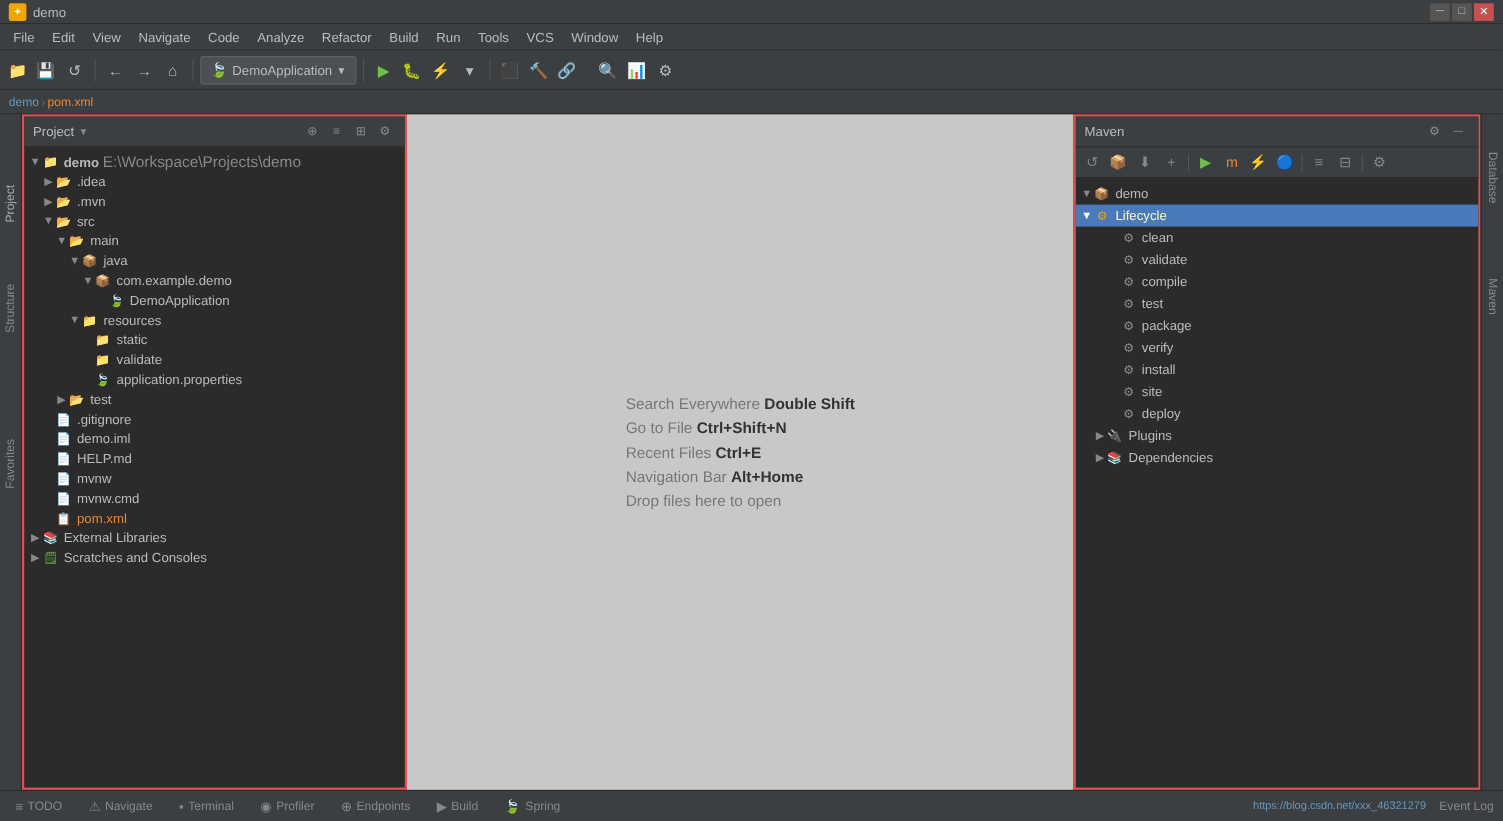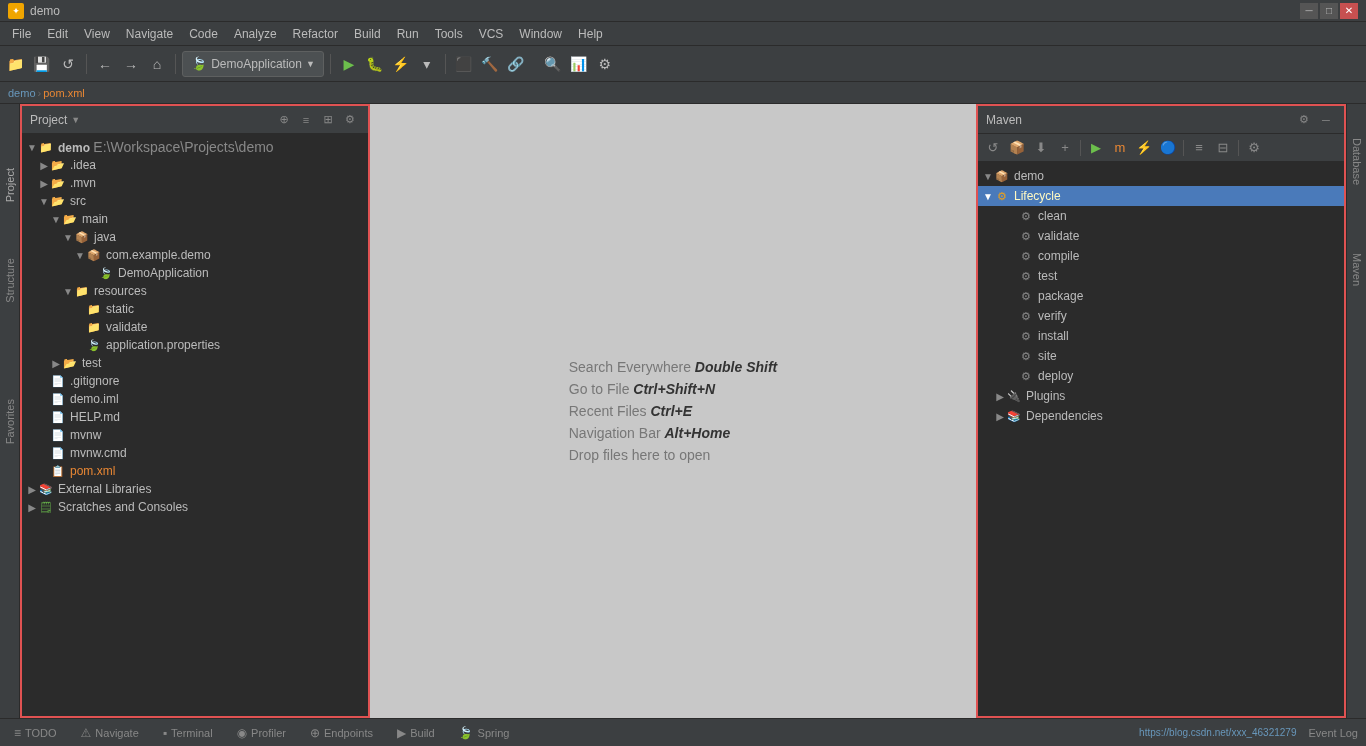--- a/index.html
+++ b/index.html
@@ -47,21 +47,21 @@
     .git-icon { color: #888; }
     .iml-icon { color: #888; }
     .md-icon { color: #888; }
     .xml-icon { color: #e88734; }
     .ext-lib-icon { color: #8888cc; }
 
     
     #editor-area { flex: 1; background: #c8c8c8; display: flex; flex-direction: column; align-items: center; justify-content: center; }
     #editor-center { text-align: left; }
     .editor-hint { margin: 6px 0; font-size: 14px; color: #555; }
-    .editor-hint .shortcut { color: #333; font-weight: bold; font-style: italic; }
+    .editor-hint .shortcut { color: #333; font-weight: bold; }
     .editor-hint .label { color: #777; }
 
     
     #maven-panel { width: 370px; background: #2b2b2b; border: 2px solid #e05252; display: flex; flex-direction: column; }
     #maven-panel-header { background: #3c3f41; height: 28px; display: flex; align-items: center; padding: 0 8px; border-bottom: 1px solid #2b2b2b; }
     #maven-panel-header .title { flex: 1; font-size: 12px; color: #bbbbbb; }
     #maven-panel-header .actions { display: flex; gap: 2px; }
     #maven-panel-header .action-btn { width: 20px; height: 20px; display: flex; align-items: center; justify-content: center; color: #888; cursor: pointer; font-size: 11px; }
 
     #maven-toolbar { background: #3c3f41; height: 28px; display: flex; align-items: center; padding: 0 4px; border-bottom: 1px solid #2b2b2b; gap: 2px; }

